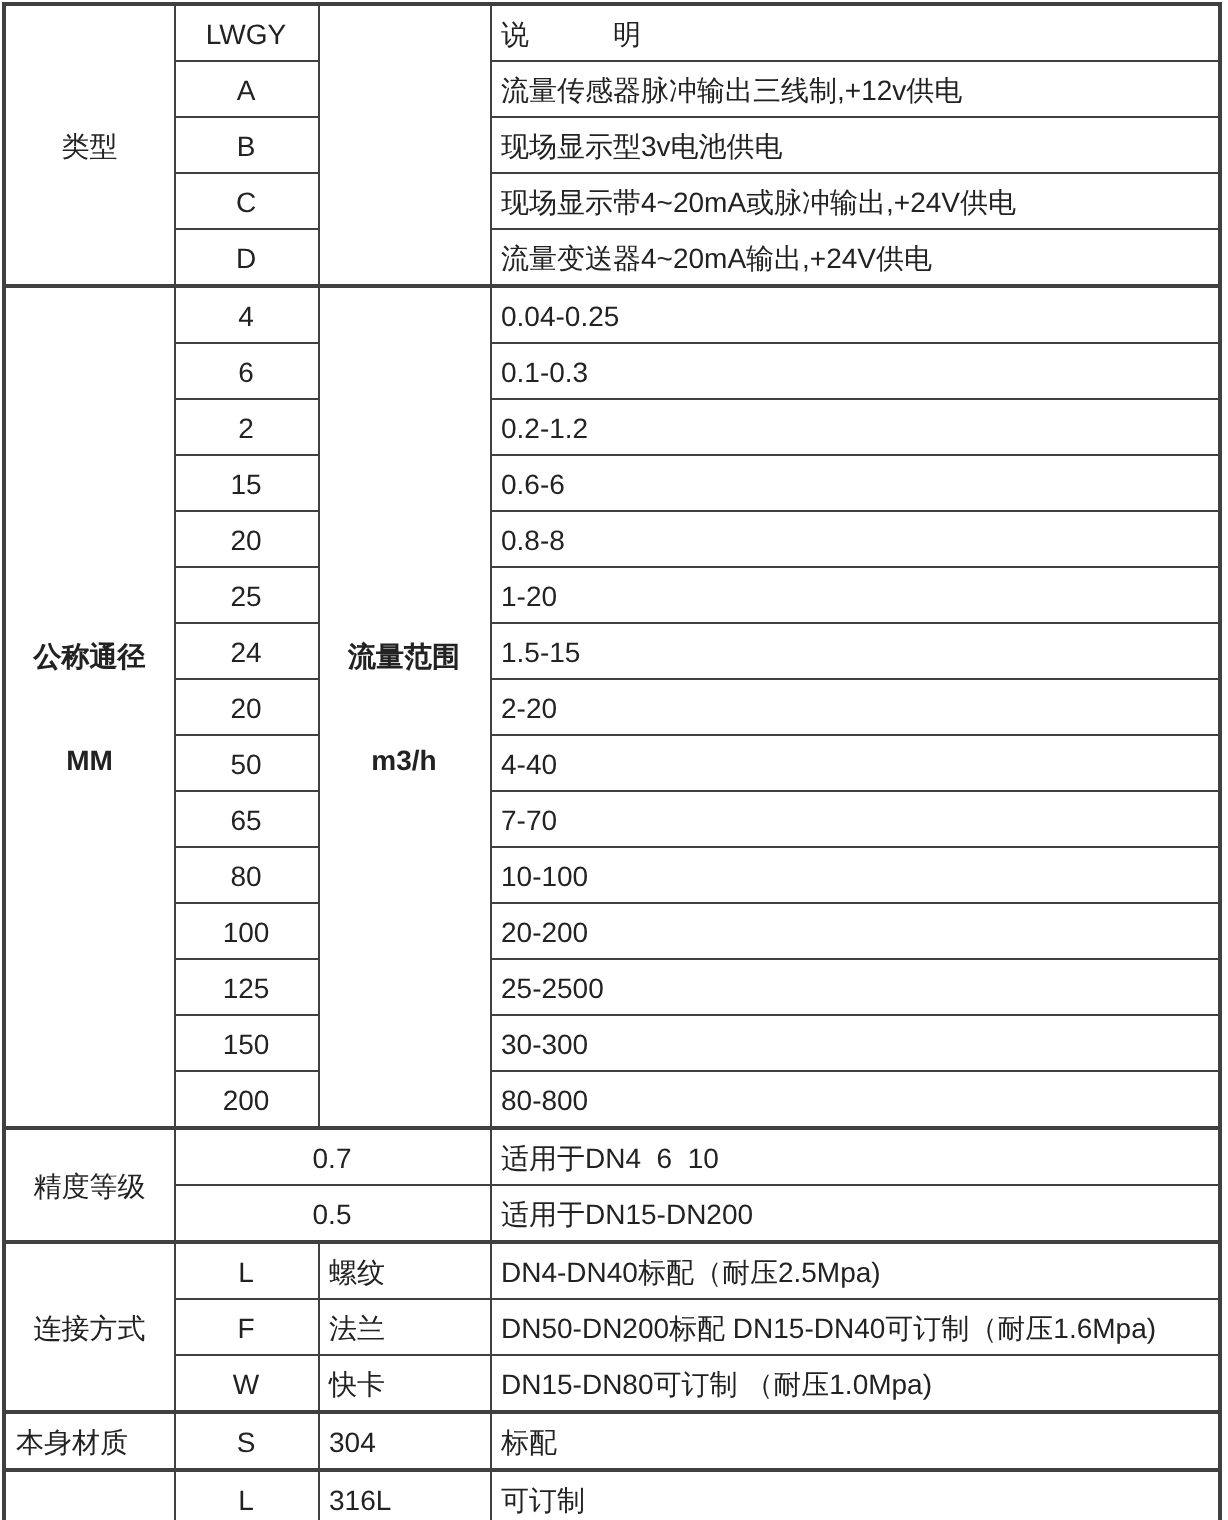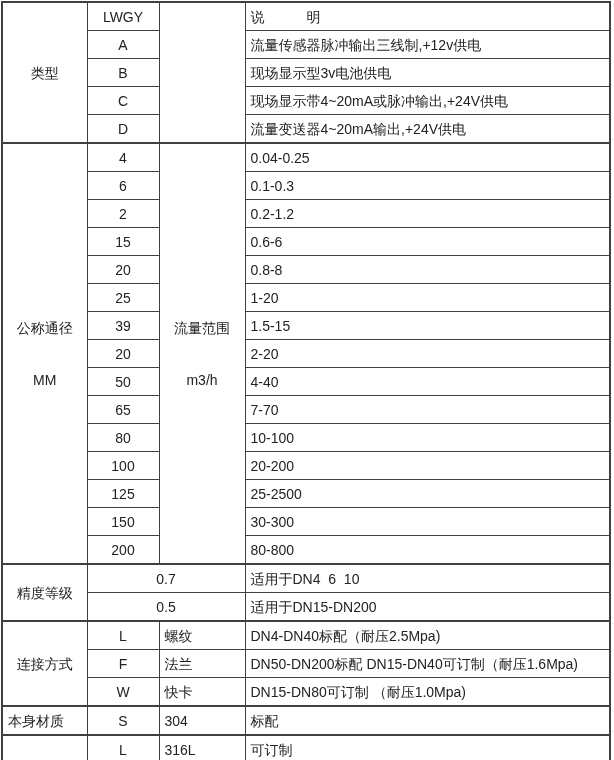--- a/index.html
+++ b/index.html
@@ -38,20 +38,21 @@
   td.c {
     text-align: center;
     padding: 1px 1px 0 1px;
   }
   tr.thick td {
     border-top-width: 2px;
   }
   .two-line div {
     line-height: 18px;
     text-align: center;
+    font-weight: bold;
   }
 </style>
 </head>
 <body>
 
 <div class="page">
   <table class="spec">
     <colgroup>
       <col style="width:85px">
       <col style="width:72px">
@@ -109,21 +110,21 @@
     </tr>
     <tr>
       <td class="c">20</td>
       <td>0.8-8</td>
     </tr>
     <tr>
       <td class="c">25</td>
       <td>1-20</td>
     </tr>
     <tr>
-      <td class="c">39</td>
+      <td class="c">24</td>
       <td>1.5-15</td>
     </tr>
     <tr>
       <td class="c">20</td>
       <td>2-20</td>
     </tr>
     <tr>
       <td class="c">50</td>
       <td>4-40</td>
     </tr>

